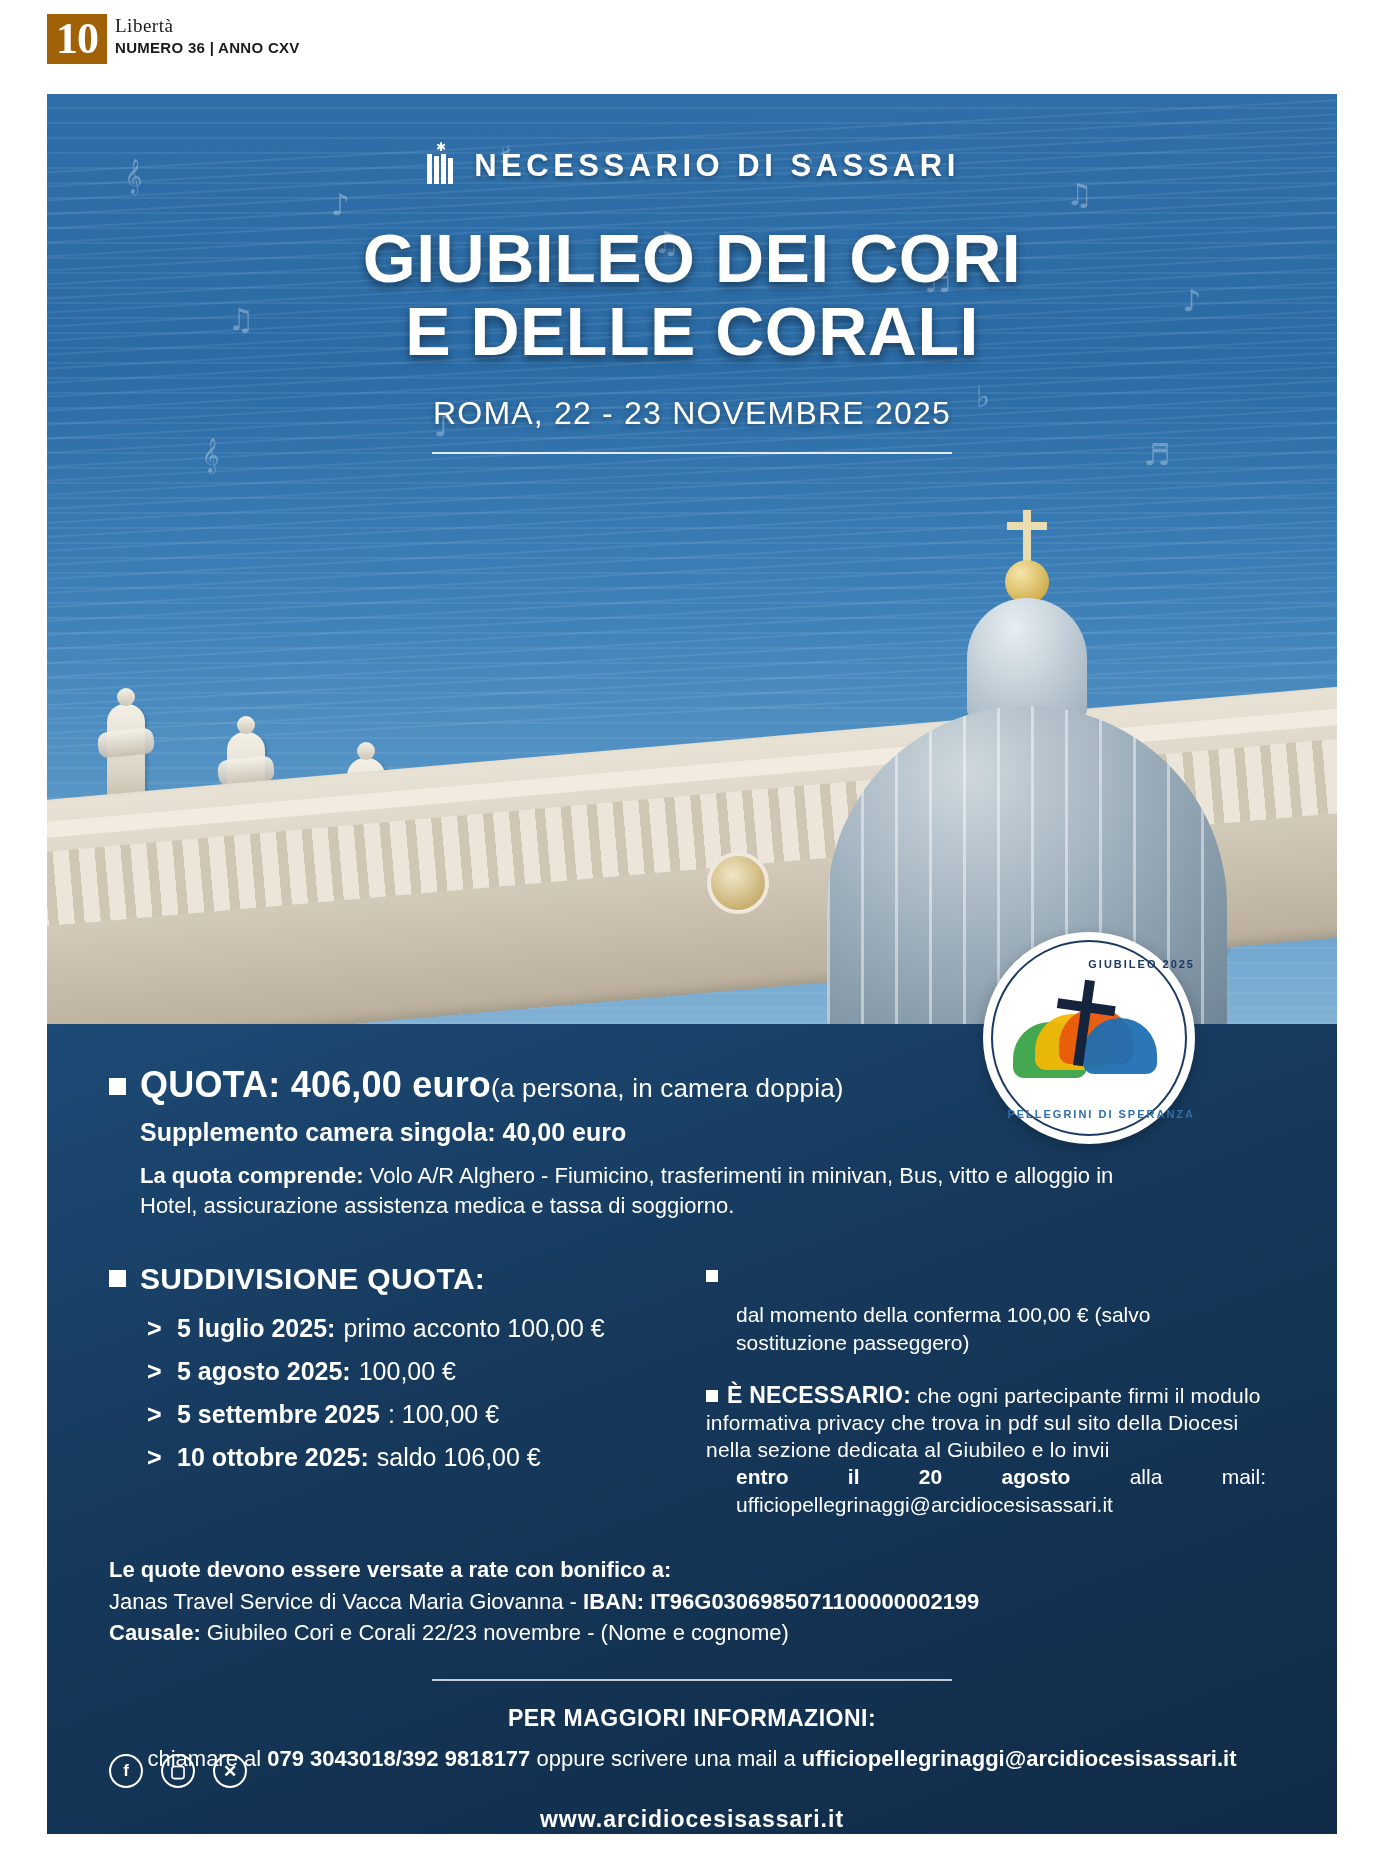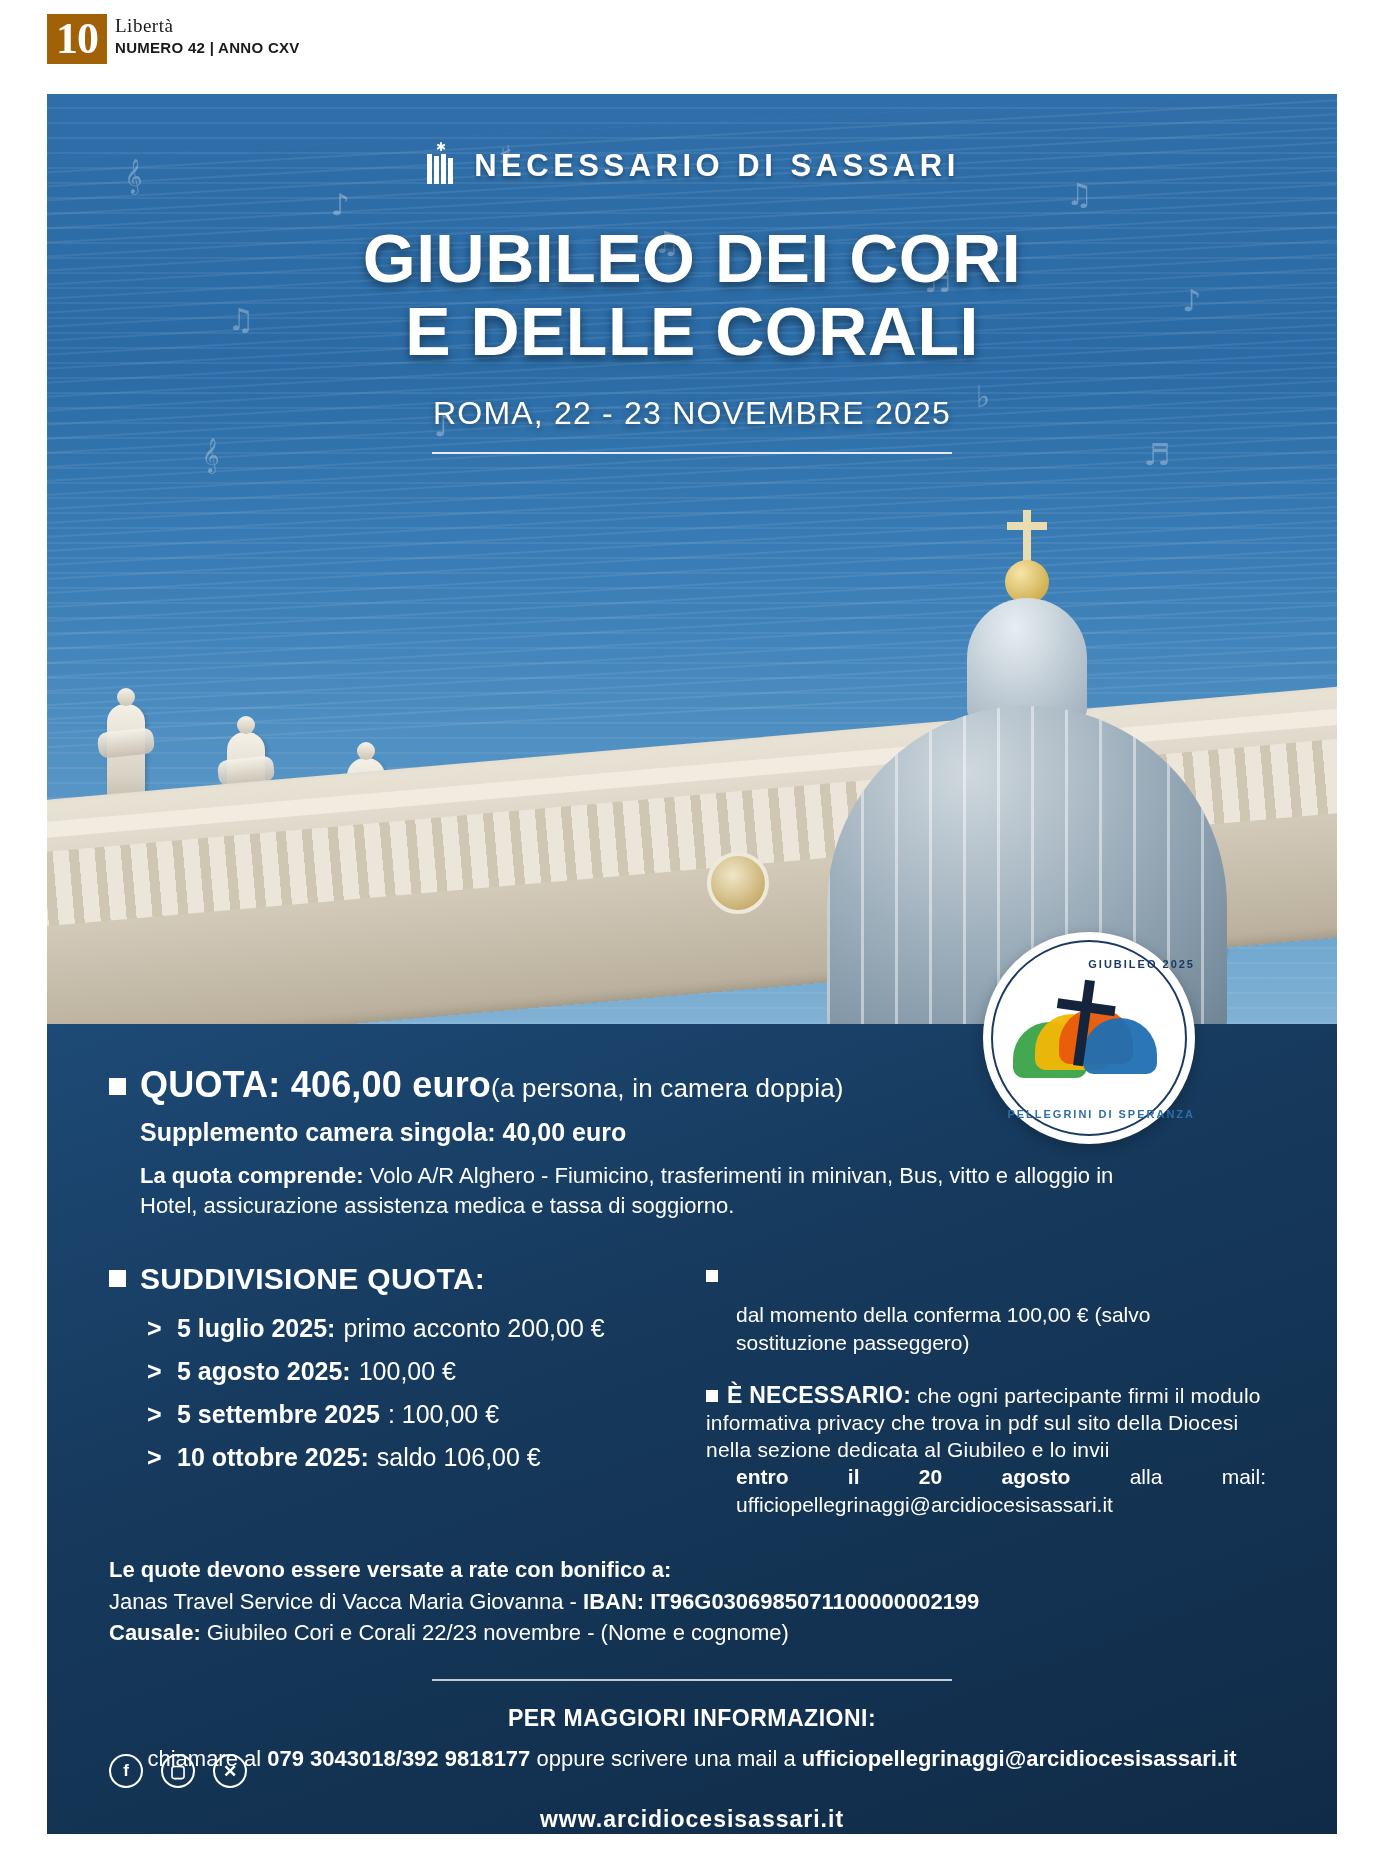--- a/index.html
+++ b/index.html
@@ -259,21 +259,21 @@
 </style>
 </head>
 <body>
 
 <div class="page">
 
   <div class="masthead">
     <div class="mast-num">10</div>
     <div class="mast-text">
       <div class="mast-lib">Libertà</div>
-      <div class="mast-sub">NUMERO 42 | ANNO CXV</div>
+      <div class="mast-sub">NUMERO 36 | ANNO CXV</div>
     </div>
   </div>
 
   <div class="poster">
 
     <div class="photo">
       <div class="sheet"></div>
       <div class="sheet2"></div>
       <div class="notes">
         <span class="note" style="left:6%;top:7%">𝄞</span>
@@ -368,21 +368,21 @@
       <div class="cols">
 
         <div class="col-left">
           <div class="h-sec">
             <span class="sq"></span><span>SUDDIVISIONE QUOTA:</span>
           </div>
           <div class="rates">
             <div class="rate-row">
               <span class="chev">&gt;</span>
               <span class="rate-date">5 luglio 2025:</span>
-              <span class="rate-val">primo acconto 200,00 €</span>
+              <span class="rate-val">primo acconto 100,00 €</span>
             </div>
             <div class="rate-row">
               <span class="chev">&gt;</span>
               <span class="rate-date">5 agosto 2025:</span>
               <span class="rate-val">100,00 €</span>
             </div>
             <div class="rate-row">
               <span class="chev">&gt;</span>
               <span class="rate-date">5 settembre 2025</span>
               <span class="rate-val">: 100,00 €</span>

